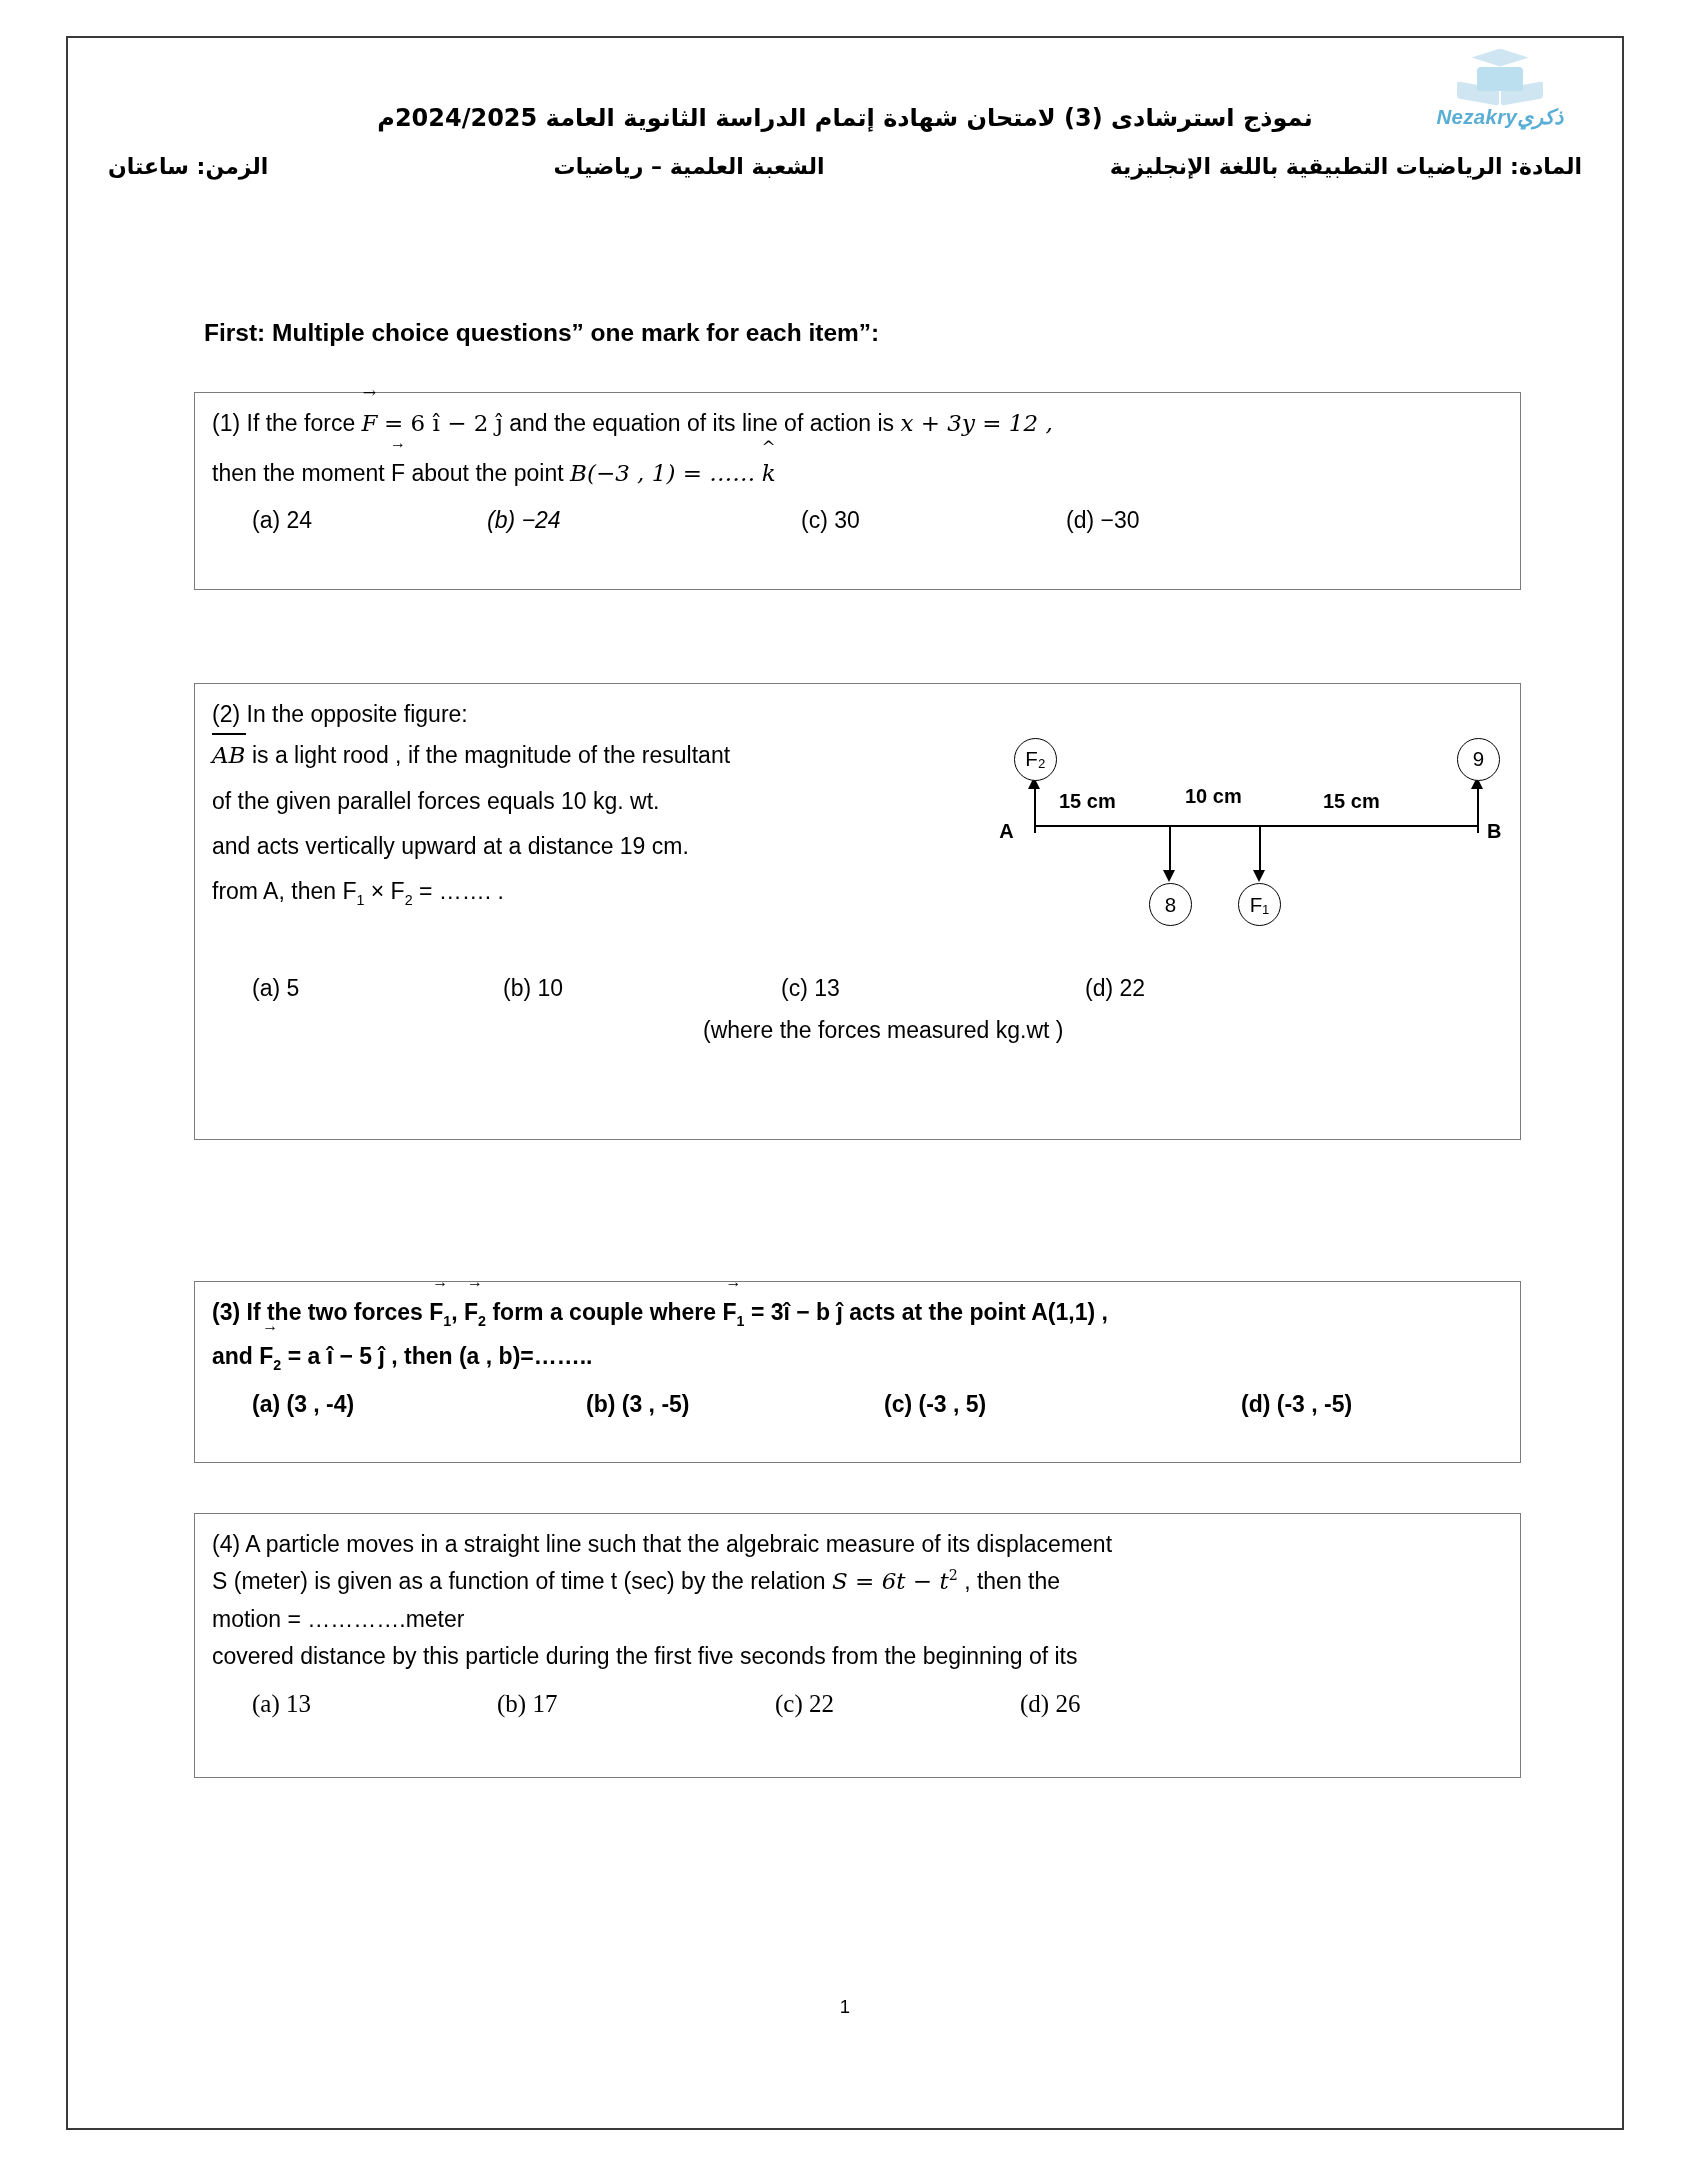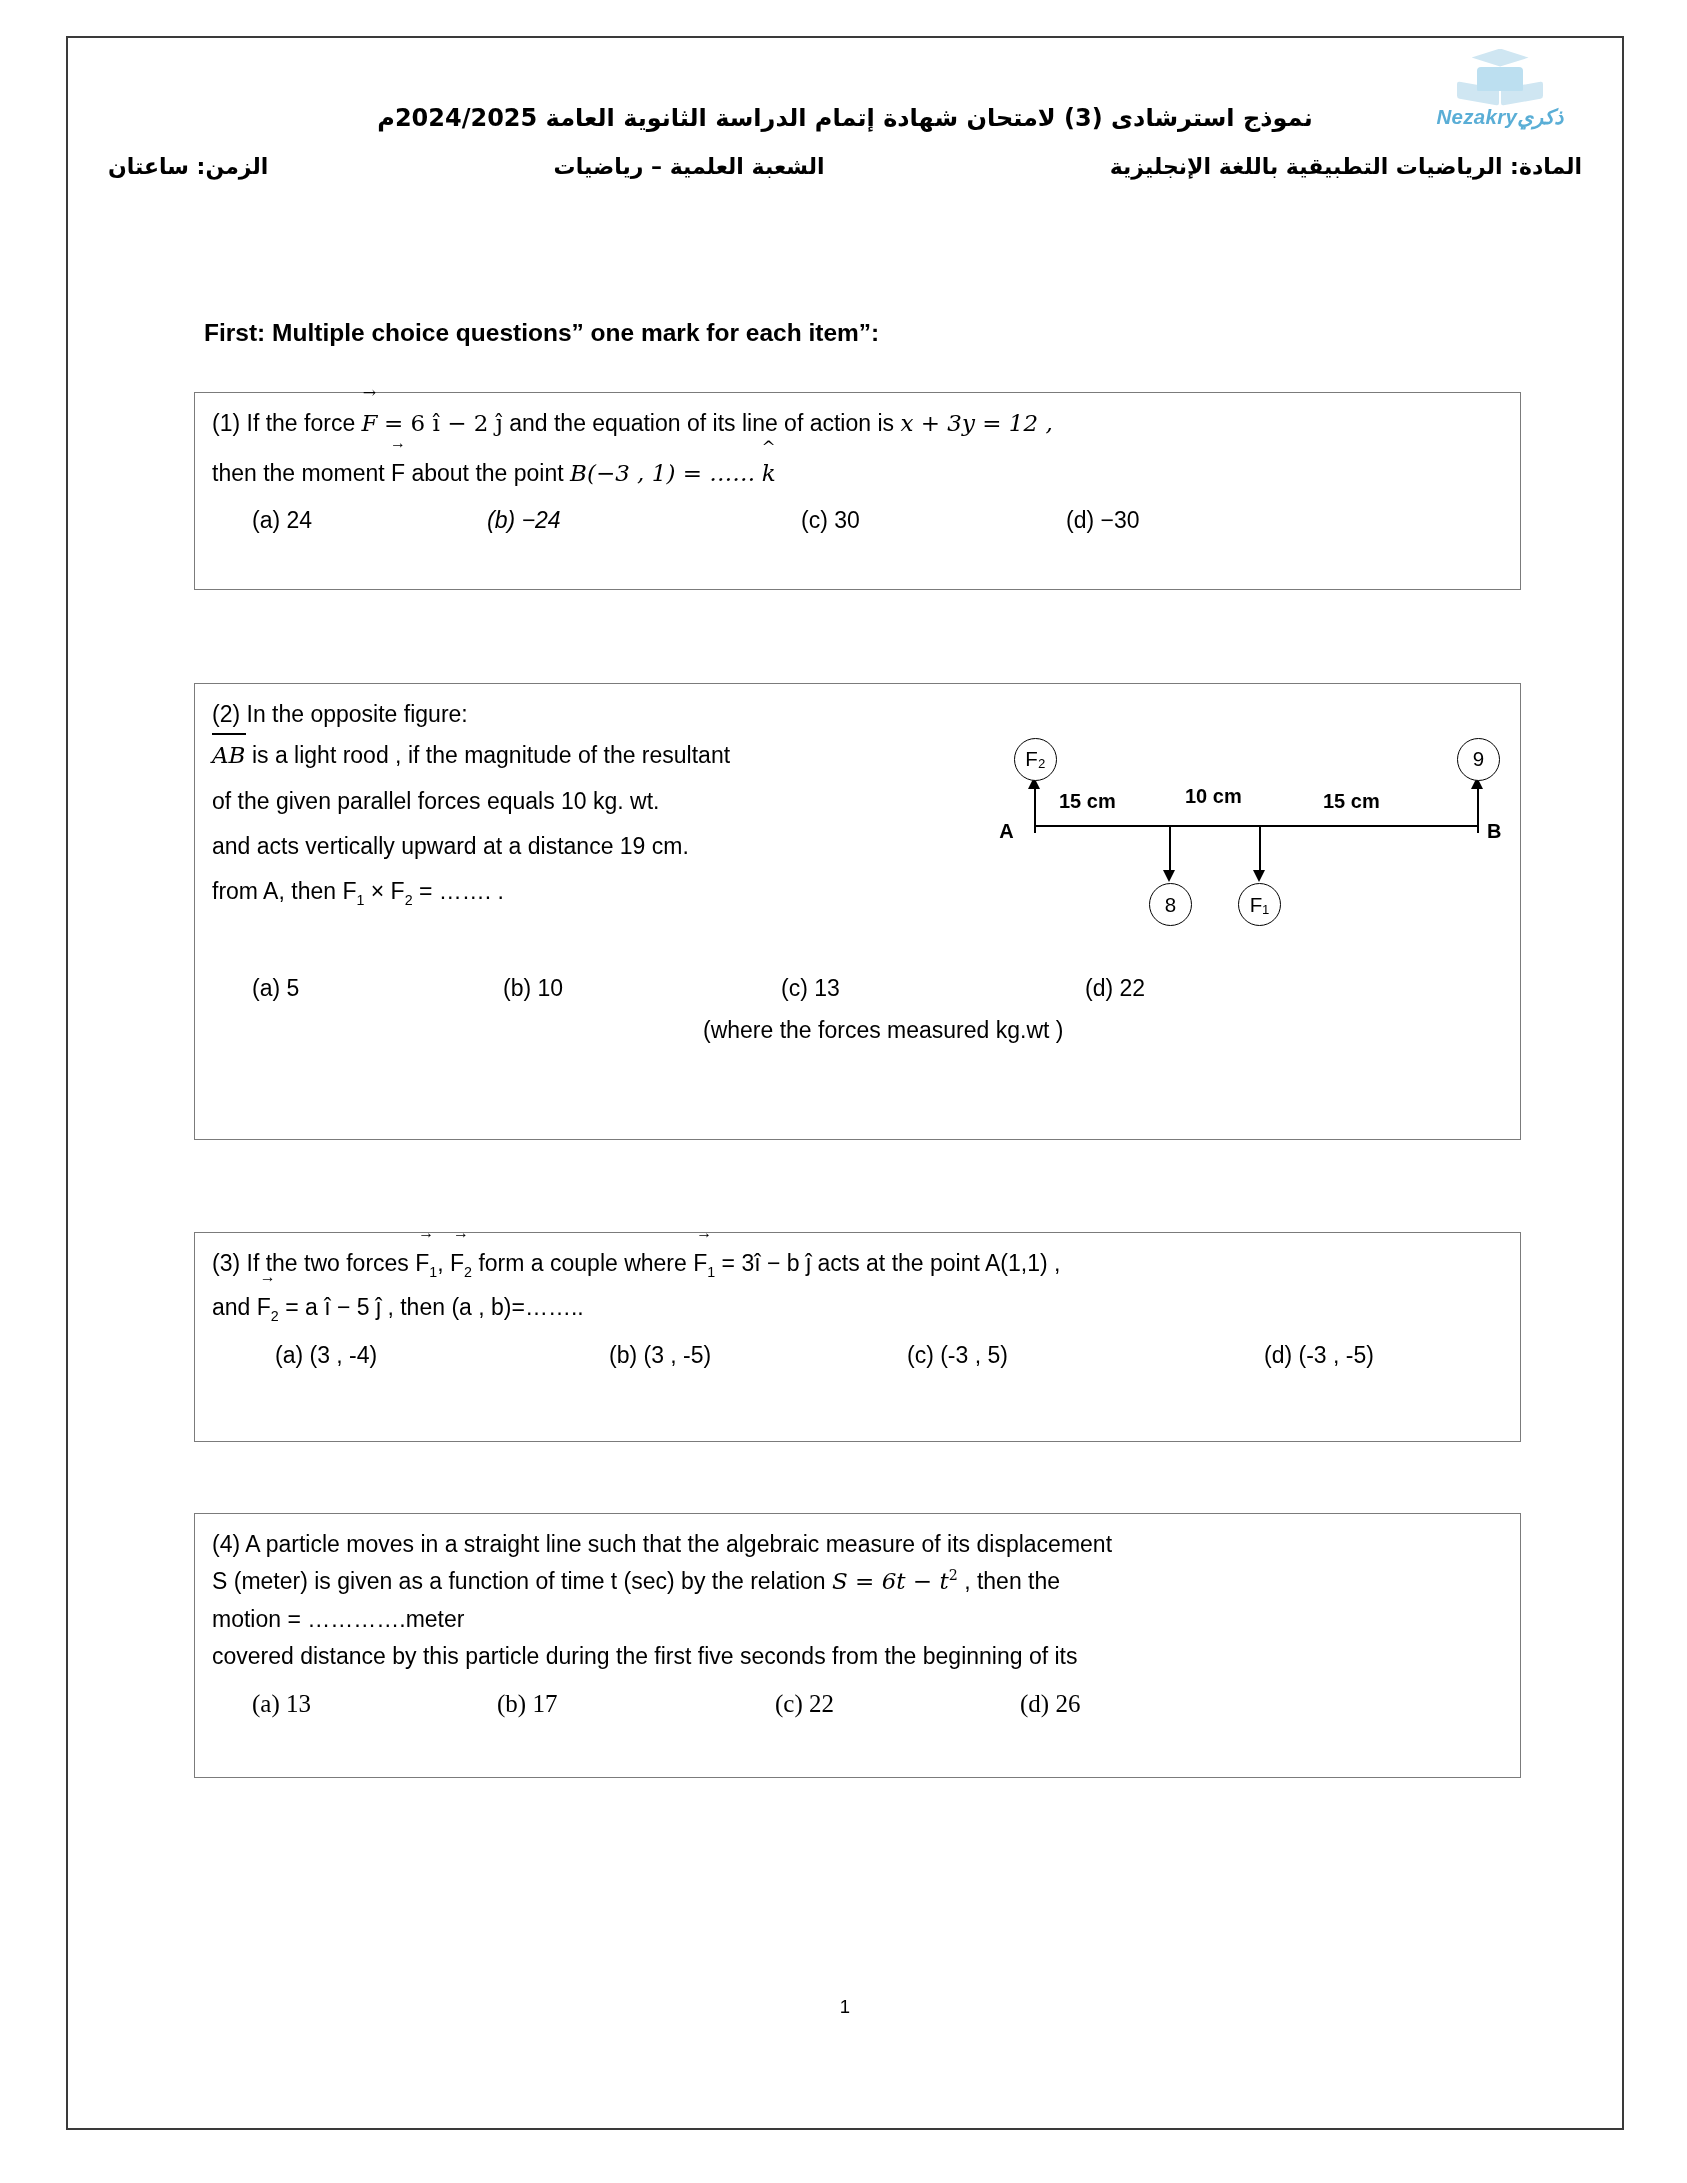--- a/index.html
+++ b/index.html
@@ -124,41 +124,41 @@
     left: 126px;
     width: 1327px;
     border: 1.3px solid #7b7b7b;
     box-sizing: border-box;
     padding: 12px 17px 29px 17px;
     font-size: 23px;
     line-height: 1.62;
   }
   .q1 { top: 354px; height: 198px; }
   .q2 { top: 645px; height: 457px; }
-  .q3 { top: 1194px; height: 210px; }
+  .q3 { top: 1243px; height: 182px; font-weight: bold; }
   .q4 { top: 1475px; height: 265px; }
 
   .line { white-space: nowrap; }
 
   .choices {
     display: flex;
     margin-top: 9.3px;
     padding-left: 40px;
   }
   .choices > span { display: inline-block; }
 
   .c1 > span:nth-child(1) { width: 235px; }
   .c1 > span:nth-child(2) { width: 314px; font-style: italic; }
   .c1 > span:nth-child(3) { width: 265px; }
 
   .c2 > span:nth-child(1) { width: 251px; }
   .c2 > span:nth-child(2) { width: 278px; }
   .c2 > span:nth-child(3) { width: 304px; }
 
-  .c3 > span:nth-child(1) { width: 334px; margin-left: 23px; }
+  .c3 > span:nth-child(1) { width: 334px; }
   .c3 > span:nth-child(2) { width: 298px; }
   .c3 > span:nth-child(3) { width: 357px; }
 
   .c4 > span:nth-child(1) { width: 245px; }
   .c4 > span:nth-child(2) { width: 278px; }
   .c4 > span:nth-child(3) { width: 245px; }
 
   .serif { font-family: "Liberation Serif", serif; font-size: 25px; }
 
   

